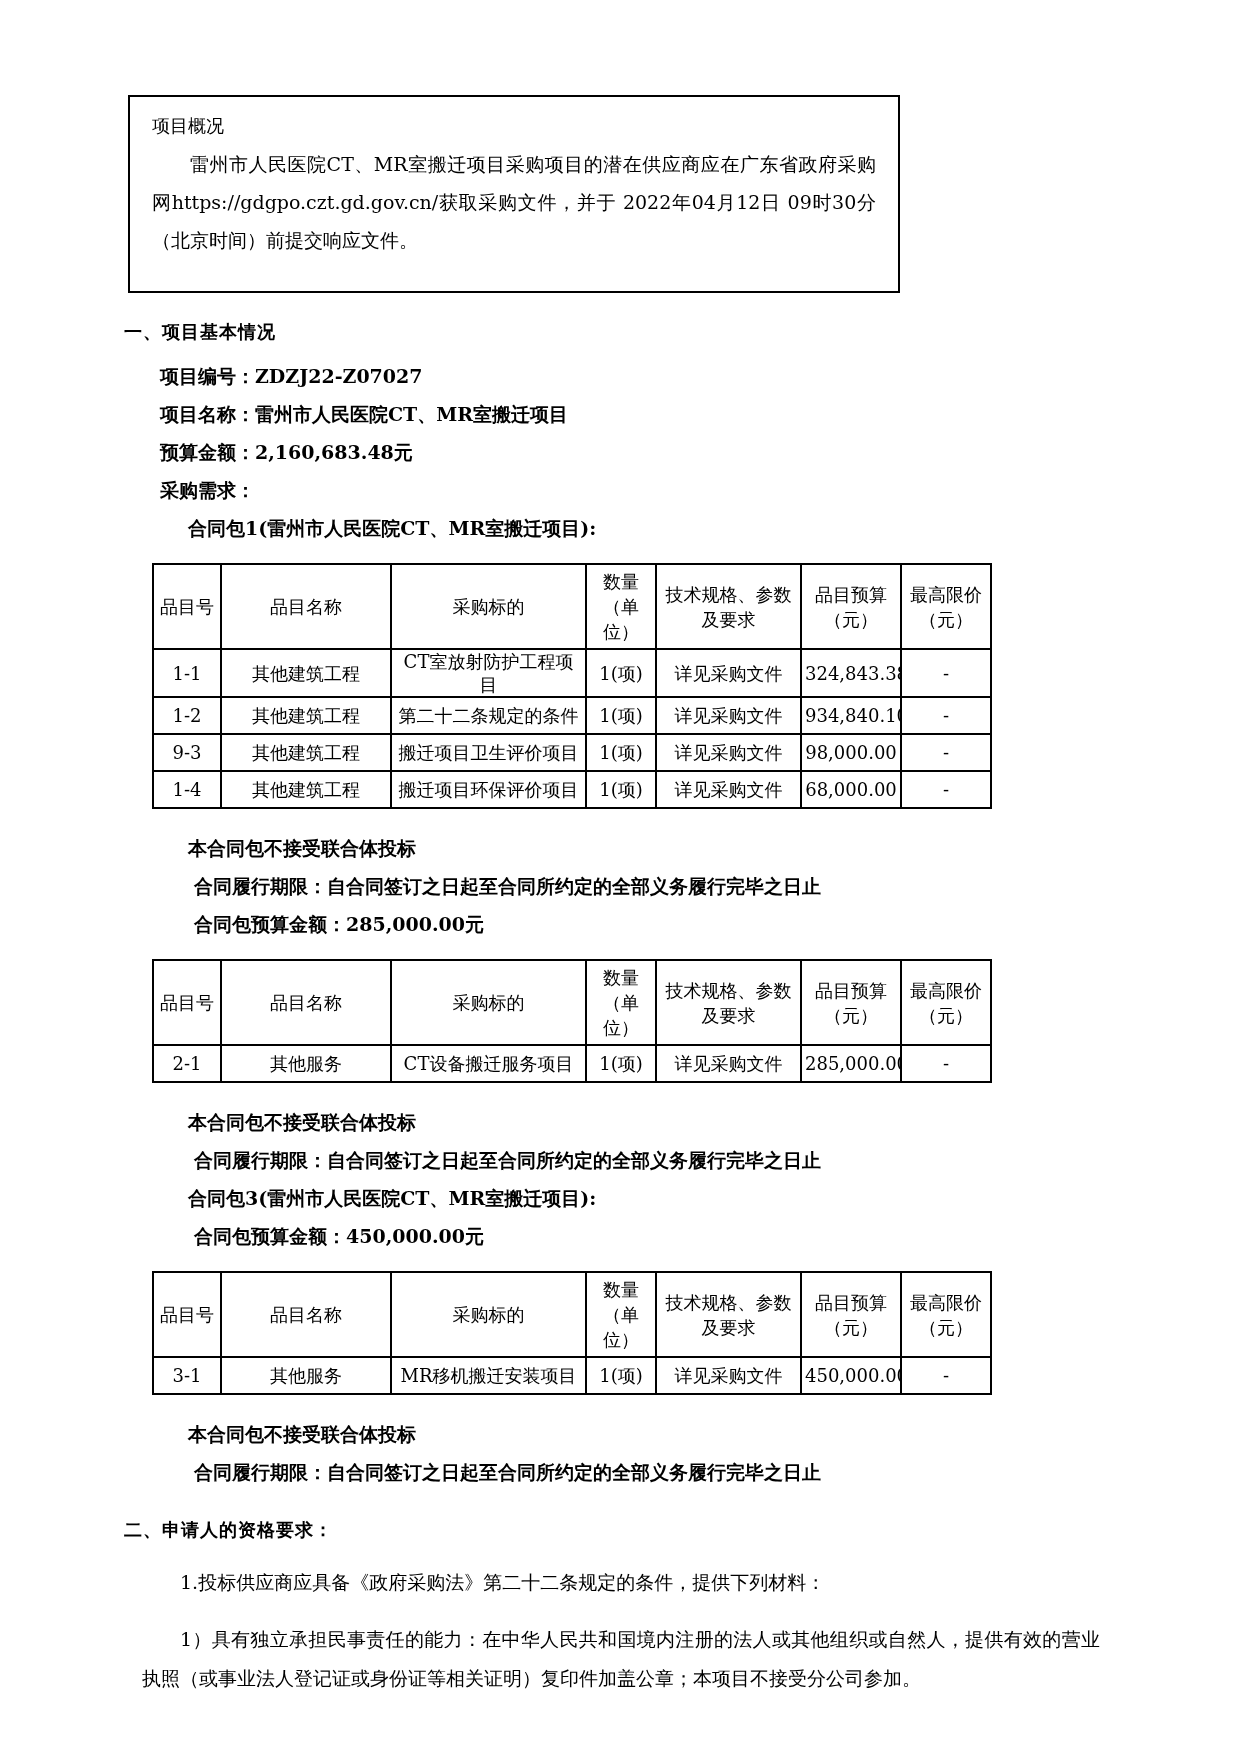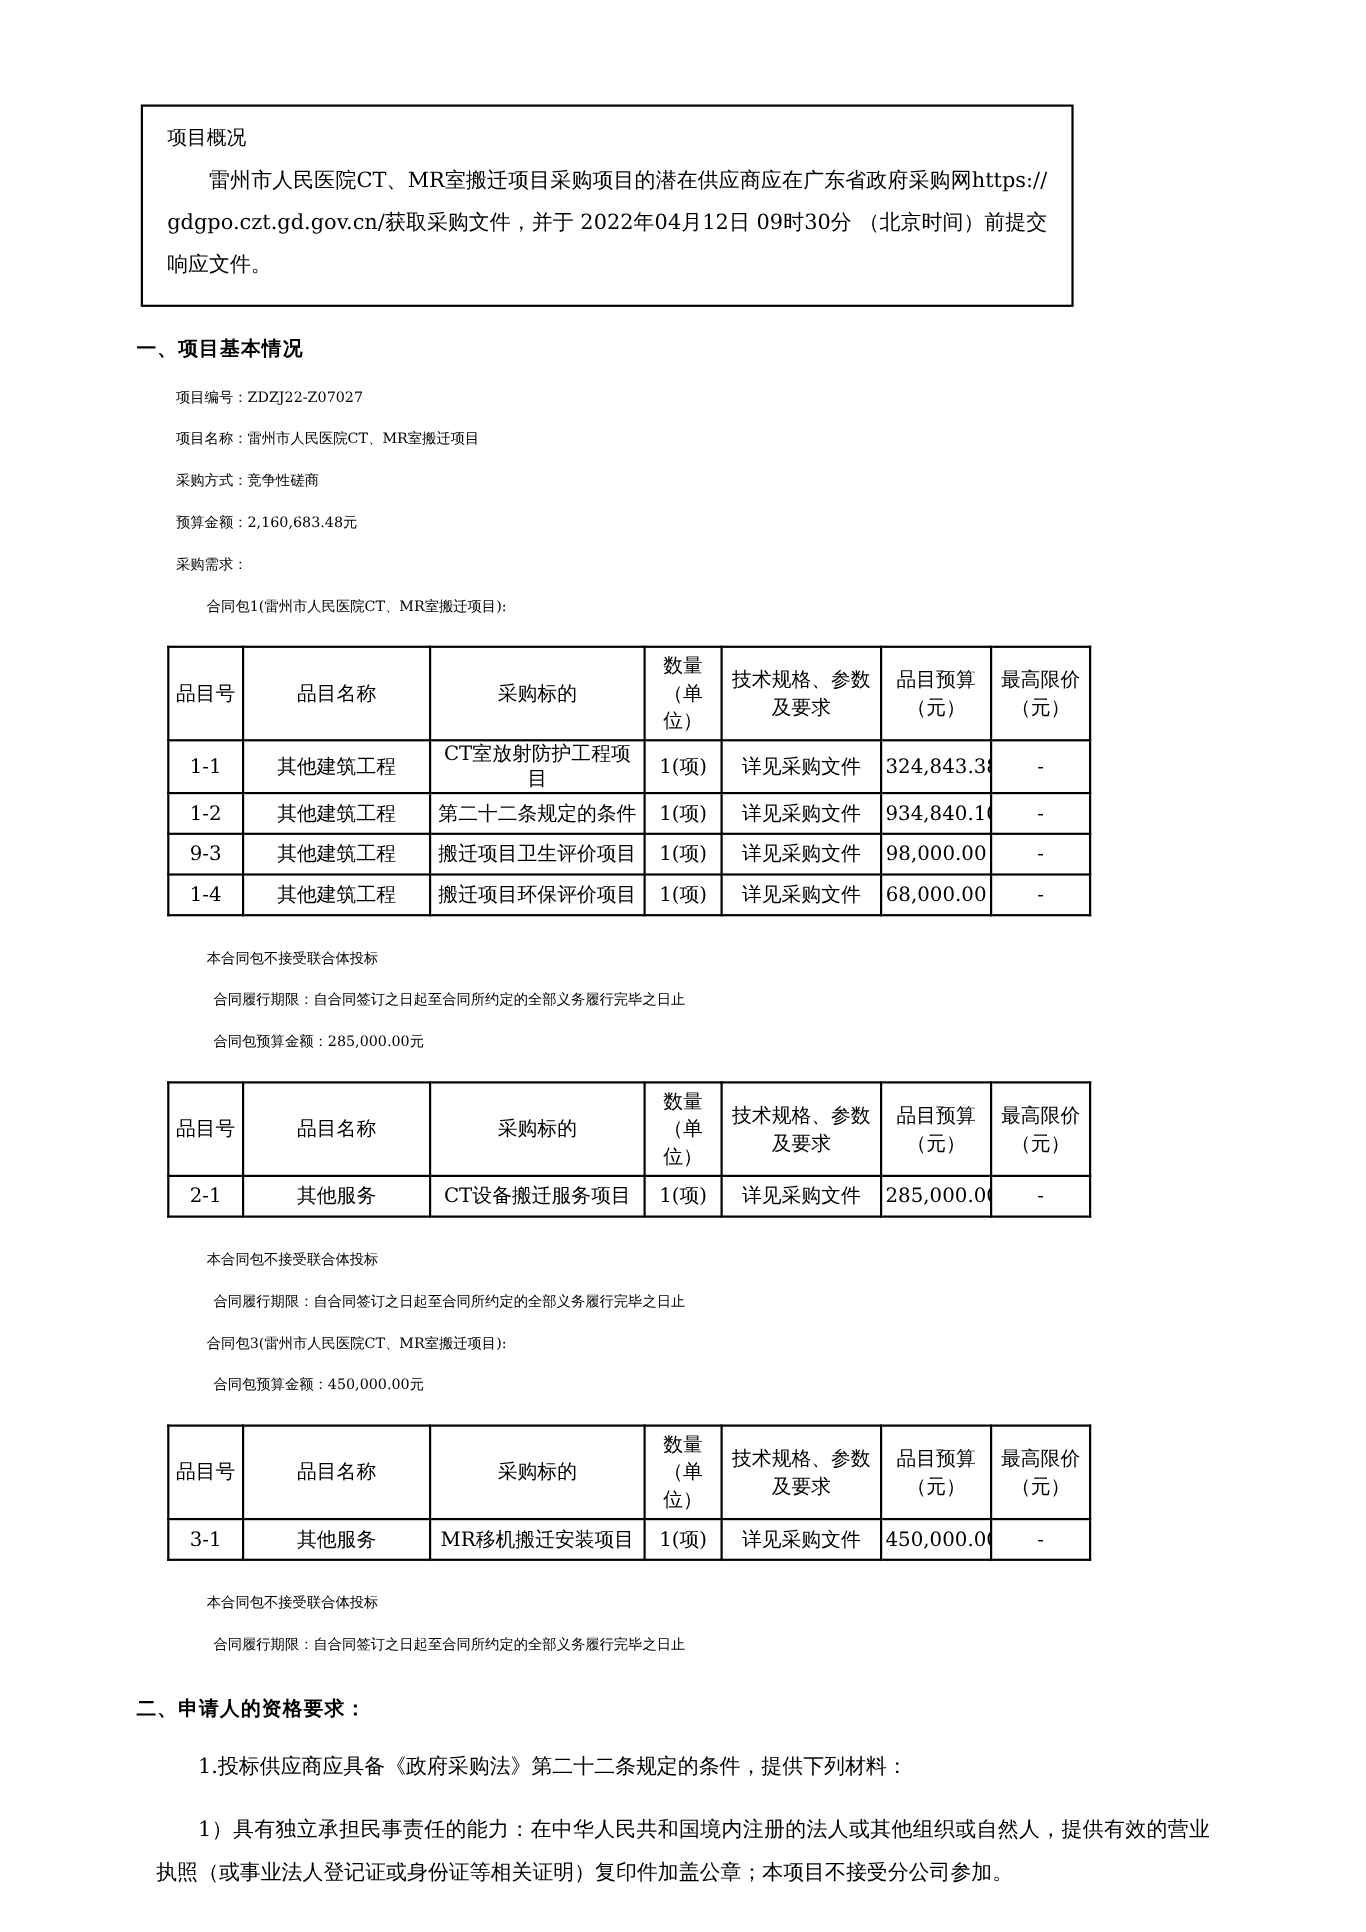--- a/index.html
+++ b/index.html
@@ -14,23 +14,23 @@
     box-sizing: border-box;
     background: #ffffff;
     color: #000000;
     font-family: "DejaVu Serif", "Liberation Serif", serif;
     padding: 95px 124px 30px 124px;
     overflow: hidden;
   }
   
   .overview-box {
     box-sizing: border-box;
-    width: 848px;
+    width: 772px;
     border: 2px solid #000000;
-    padding: 14px 22px 18px 22px;
+    padding: 14px 22px 32px 22px;
     margin-left: 4px;
   }
   .overview-title {
     font-size: 18px;
     line-height: 30px;
   }
   .overview-body {
     margin: 4px 0 0 0;
     font-size: 19px;
     line-height: 38px;
@@ -40,23 +40,24 @@
   }
   .sec-heading {
     font-family: "DejaVu Sans", "Liberation Sans", sans-serif;
     font-weight: bold;
     font-size: 18px;
     line-height: 30px;
     letter-spacing: 1px;
     margin: 24px 0 10px 0;
   }
   .line {
-    font-size: 13px;
+    font-size: 19px;
     line-height: 38px;
     white-space: pre-wrap;
+    font-weight: bold;
   }
   .indent-1 { padding-left: 36px; }
   .indent-2 { padding-left: 64px; }
   .indent-2b { padding-left: 70px; }
   .doc-table {
     border-collapse: collapse;
     table-layout: fixed;
     width: 838px;
     margin: 16px 0 20px 28px;
   }
@@ -103,21 +104,20 @@
 
   <div class="overview-box">
     <div class="overview-title">项目概况</div>
     <p class="overview-body">雷州市人民医院CT、MR室搬迁项目采购项目的潜在供应商应在广东省政府采购网https://gdgpo.czt.gd.gov.cn/获取采购文件，并于 2022年04月12日 09时30分 （北京时间）前提交响应文件。</p>
   </div>
 
   <div class="sec-heading">一、项目基本情况</div>
 
   <div class="line indent-1">项目编号：ZDZJ22-Z07027</div>
   <div class="line indent-1">项目名称：雷州市人民医院CT、MR室搬迁项目</div>
-  <div class="line indent-1">采购方式：竞争性磋商</div>
   <div class="line indent-1">预算金额：2,160,683.48元</div>
   <div class="line indent-1">采购需求：</div>
 
   <div class="line indent-2">合同包1(雷州市人民医院CT、MR室搬迁项目):</div>
 
   <table class="doc-table">
     <colgroup>
       <col style="width:68px">
         <col style="width:170px">
         <col style="width:195px">

